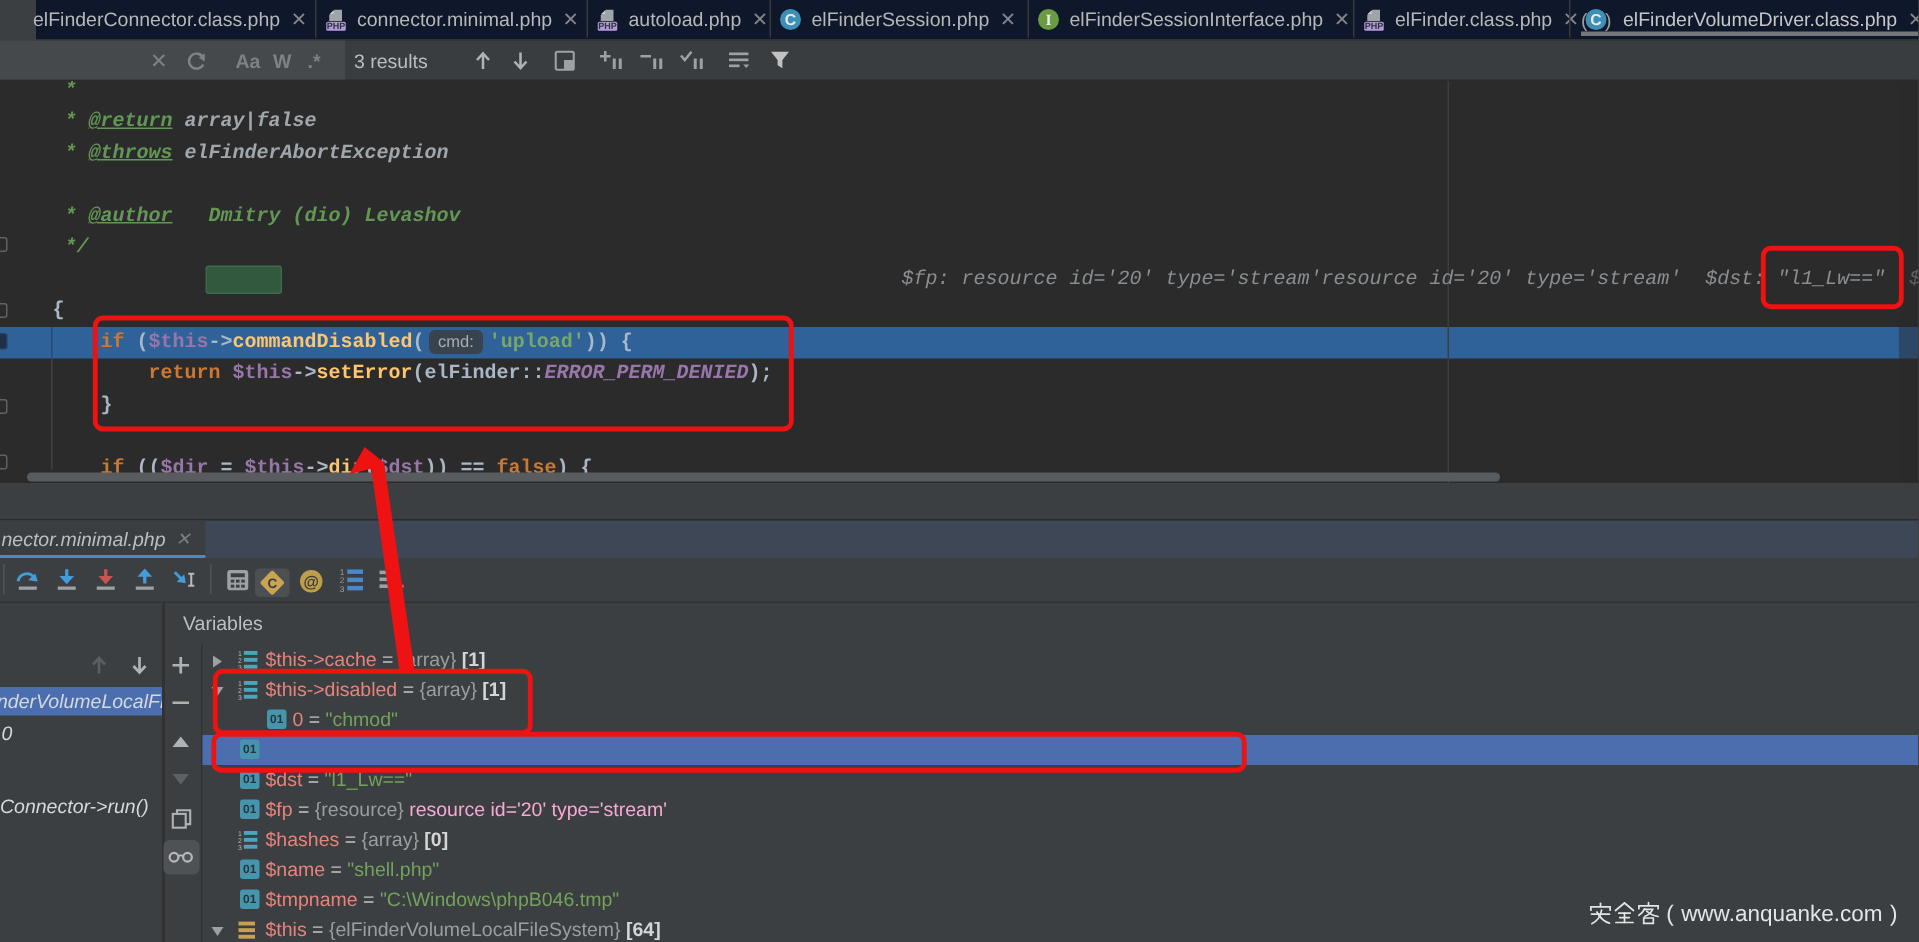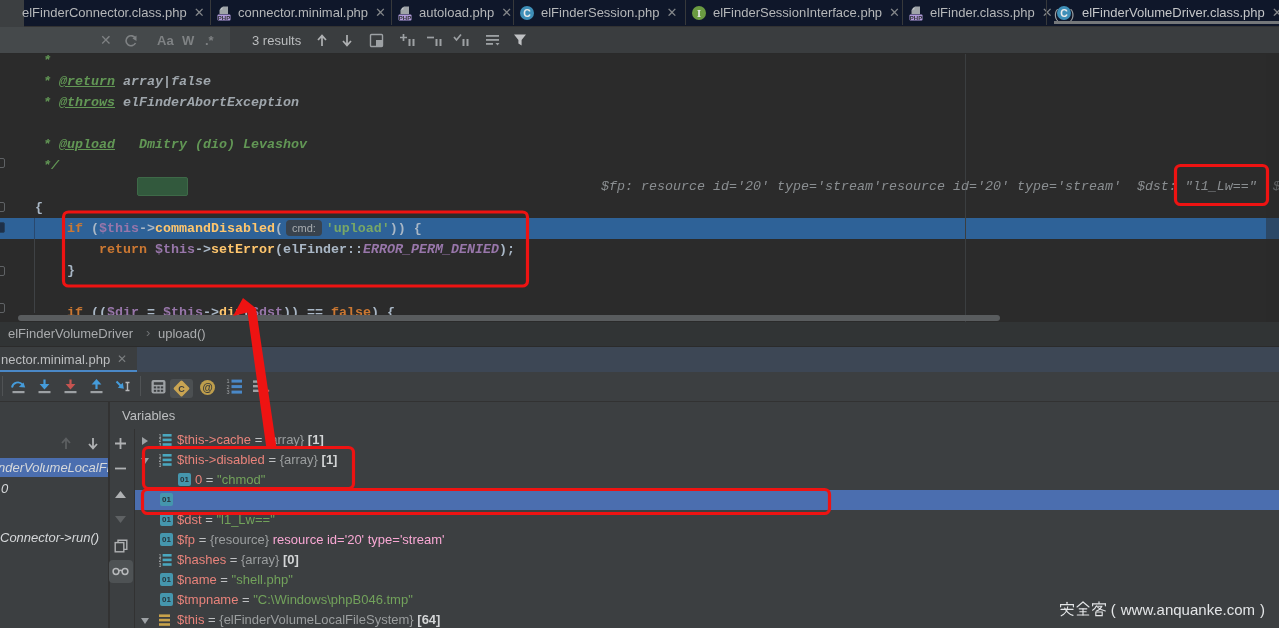--- a/index.html
+++ b/index.html
@@ -27,21 +27,21 @@
   .tv{color:#9FA6AC;font-style:italic;}
   .hint{color:#8A8E91;font-style:italic;font-weight:normal;}
   .wavy{text-decoration:underline wavy #7a7a5a 1px;text-underline-offset:3px;}
   .badge{display:inline-block;background:#39434E;color:#A9ADB0;border-radius:4px;
          font-family:"Liberation Sans",sans-serif;font-weight:normal;font-size:11px;
          line-height:16px;height:16px;padding:0 6px;vertical-align:0px;margin:0 4px 0 3px;}
   
   #crumbs{position:absolute;left:0;top:322px;width:1279px;height:24px;background:#313435;color:#A9ABAD;font-size:13px;}
   
   #dhead{position:absolute;left:0;top:346px;width:1279px;height:26px;background:#3D4755;border-top:1px solid #2B2B2B;}
-  #dtab{position:absolute;left:0;top:0;width:137px;height:26px;background:#3B3E40;color:#BCBEC0;font-size:13px;line-height:25px;}
+  #dtab{position:absolute;left:0;top:0;width:137px;height:26px;background:#3B3E40;color:#BCBEC0;font-size:13px;line-height:25px;font-style:italic;}
   #dtabu{position:absolute;left:0;top:23px;width:137px;height:3px;background:#4A88C7;}
   
   #dtools{position:absolute;left:0;top:372px;width:1279px;height:29px;background:#3C3F41;border-bottom:1px solid #323232;}
   .vsep{position:absolute;top:4px;width:1px;height:20px;background:#505355;}
   
   #panels{position:absolute;left:0;top:402px;width:1279px;height:226px;background:#3C3F41;}
   #fborder{position:absolute;left:108px;top:0;width:2px;height:226px;background:#323232;}
   #sborder{position:absolute;left:134px;top:27px;width:1px;height:199px;background:#323232;}
   .frow{position:absolute;left:0;font-size:13px;font-style:italic;color:#D6D8DA;white-space:nowrap;}
   .trow{position:absolute;left:135px;width:1144px;height:20px;font-size:13px;line-height:20px;white-space:nowrap;}
@@ -131,21 +131,21 @@
     <span class="sitem" style="left:100px;font-size:14px;">✕</span>
     <span class="sitem" style="left:123px;">
         <svg width="16" height="16" viewBox="0 0 16 16">
           <path d="M12.5,6.5 A5,5 0 1 0 12.5,11" fill="none" stroke="#7F8284" stroke-width="1.6"></path>
           <polygon points="13.5,3.5 13.5,9 9.5,6.5" fill="#7F8284"></polygon>
         </svg>
       </span>
     <span class="sitem" style="left:157px;font-weight:bold;">Aa</span>
     <span class="sitem" style="left:182px;font-weight:bold;">W</span>
     <span class="sitem" style="left:205px;font-weight:bold;">.*</span>
-    <span class="sitem" style="left:252px;color:#BBBDBF;">3 results</span>
+    <span class="sitem" style="left:236px;color:#BBBDBF;">3 results</span>
     <span class="sitem" style="left:315px;">
         <svg width="14" height="15" viewBox="0 0 14 15">
           <path d="M7,13 V3 M3,7 L7,2.6 L11,7" fill="none" stroke="#AFB1B3" stroke-width="1.7"></path>
         </svg>
       </span>
     <span class="sitem" style="left:340px;">
         <svg width="14" height="15" viewBox="0 0 14 15">
           <path d="M7,2 V12 M3,8 L7,12.4 L11,8" fill="none" stroke="#AFB1B3" stroke-width="1.7"></path>
         </svg>
       </span>
@@ -193,42 +193,37 @@
 
   <div id="editor">
     <div class="abs" style="left:0;top:164px;width:1279px;height:21px;background:#2E6298;" id="execline"></div>
     <div class="abs" style="left:34px;top:164px;width:1px;height:21px;background:#29486E;"></div>
     <div class="abs" style="left:34px;top:185px;width:1px;height:74px;background:#3F4245;"></div>
     <div class="abs" style="left:965px;top:0;width:1px;height:268px;background:#3B3E40;"></div>
     <div class="abs" style="left:137px;top:123px;width:51px;height:19px;background:#32593D;border:1px solid #3E6948;border-radius:2px;box-sizing:border-box;"></div>
     <div class="cl" style="top:-4px;"><span class="cm"> *</span></div>
     <div class="cl" style="top:17px;"><span class="cm"> * </span><span class="tag">@return</span><span class="tv"> array|false</span></div>
     <div class="cl" style="top:38px;"><span class="cm"> * </span><span class="tag">@throws</span><span class="tv"> elFinderAbortException</span></div>
-    <div class="cl" style="top:80px;"><span class="cm"> * </span><span class="tag">@upload</span><span class="cm">   Dmitry (dio) Levashov</span></div>
+    <div class="cl" style="top:80px;"><span class="cm"> * </span><span class="tag">@author</span><span class="cm">   Dmitry (dio) Levashov</span></div>
     <div class="cl" style="top:101px;"><span class="cm"> */</span></div>
     <div class="cl" style="left:601px;top:122px;"><span class="hint">$fp: resource id='20' type='stream'resource id='20' type='stream'  $dst: "l1_Lw=="  $</span></div>
     <div class="cl" style="top:143px;">{</div>
     <div class="cl" style="top:185px;">        <span class="kw">return</span> <span class="vr">$this</span>-&gt;<span class="fn">setError</span>(elFinder::<span class="vr" style="font-style:italic;">ERROR_PERM_DENIED</span>);</div>
     <div class="cl" style="top:164px;">    <span class="kw">if</span> (<span class="vr">$this</span>-&gt;<span class="fn">commandDisabled</span>(<span class="badge">cmd:</span><span class="st" style="color:#78A767;">'upload'</span>)) {</div>
     <div class="cl" style="top:206px;">    }</div>
     <div class="cl" style="top:248px;">    <span class="kw">if</span> ((<span class="vr">$dir</span> = <span class="vr">$this</span>-&gt;<span class="fn">dir</span>(<span class="vr">$dst</span>)) == <span class="kw">false</span>) {</div>
     <div class="abs" style="left:-4px;top:104px;width:7px;height:8px;border:1px solid #5F6265;border-radius:2px;"></div>
     <div class="abs" style="left:-4px;top:148px;width:7px;height:8px;border:1px solid #5F6265;border-radius:2px;"></div>
     <div class="abs" style="left:-4px;top:168px;width:7px;height:9px;border:1px solid #24405E;background:#1E3048;border-radius:2px;"></div>
     <div class="abs" style="left:-4px;top:212px;width:7px;height:8px;border:1px solid #5F6265;border-radius:2px;"></div>
     <div class="abs" style="left:-4px;top:249px;width:7px;height:8px;border:1px solid #5F6265;border-radius:2px;"></div>
     <div class="abs" style="left:18px;top:261px;width:982px;height:6px;background:#595C5E;border-radius:3px;"></div>
     <div class="abs" style="left:1266px;top:0;width:13px;height:268px;background:rgba(43,43,43,0.45);"></div>
   </div>
 
-  <div id="crumbs">
-    <span style="position:absolute;left:8px;top:4px;">elFinderVolumeDriver</span>
-    <span style="position:absolute;left:146px;top:3px;color:#6E7173;">›</span>
-    <span style="position:absolute;left:158px;top:4px;">upload()</span>
-  </div>
 
   <div id="dhead">
     <div id="dtab"><span style="margin-left:1px;">nector.minimal.php</span>
       <span style="position:absolute;left:117px;top:0;color:#7C7F81;font-size:12px;">✕</span>
     </div>
     <div id="dtabu"></div>
   </div>
 
   <div id="dtools">
     <div class="vsep" style="left:2px;"></div>

